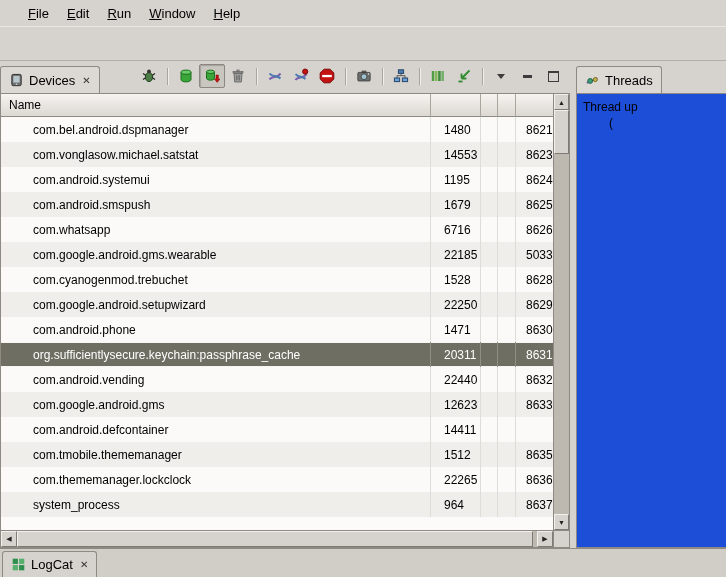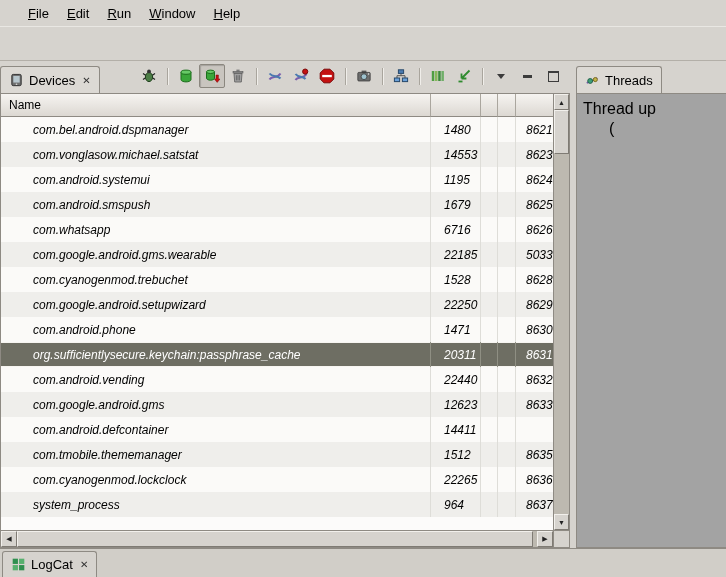--- a/index.html
+++ b/index.html
@@ -37,21 +37,21 @@
   
   .panel-body { flex:1; min-height:0; border:1px solid #8e8a83; border-top:1px solid #8e8a83;
                 display:grid; grid-template-columns:1fr 16px; grid-template-rows:1fr 17px; background:#ef4444; }
   .table-col { display:flex; flex-direction:column; overflow:hidden; }
   .thead, .prow { display:grid; grid-template-columns:430px 50px 17px 18px 1fr; }
   .thead { height:23px; flex:none; }
   .th { background:linear-gradient(#f6f4f1,#dcd8d2); border-right:1px solid #aaa69e;
         border-bottom:1px solid #8e8a83; font-size:12px; display:flex; align-items:center; padding-left:8px;
         box-sizing:border-box; }
   .th.last { border-right:none; }
-  .tbody { flex:1; overflow:hidden; background:#fcfbfa;font-style:italic; }
+  .tbody { flex:1; overflow:hidden; background:#fcfbfa; }
   .prow { height:25px; font-size:12px; background:#fbfaf8; }
   .prow.alt { background:#efeeeb; }
   .cell { display:flex; align-items:center; border-right:1px solid #deddd8; box-sizing:border-box; overflow:hidden; white-space:nowrap; }
   .cell.name { padding-left:32px; }
   .cell.pid  { padding-left:13px; }
   .cell.port { padding-left:10px; border-right:none; }
   .prow.selected { background:#6e6e63; color:#fff;
                    box-shadow:inset 0 1px 0 #f7f5f1, inset 0 -1px 0 #f7f5f1; }
   .prow.selected .cell { border-right-color:#8f8f83; }
   
@@ -66,22 +66,22 @@
   .hbtn { flex:none; width:16px; height:100%; background:#d6d3ce; box-sizing:border-box;
           border:1px solid; border-color:#f2f0ec #7f7b74 #7f7b74 #f2f0ec;
           display:flex; align-items:center; justify-content:center; font-size:7px; color:#222; }
   .hthumb { flex:none; width:516px; background:#d6d3ce; box-sizing:border-box;
             border:1px solid; border-color:#f2f0ec #7f7b74 #7f7b74 #f2f0ec; }
   .htrack { flex:1; }
   .corner { background:#d6d3ce; border-top:1px solid #8e8a83; border-left:1px solid #8e8a83; }
   
   .sash { width:6px; flex:none; }
   .right-panel { flex:1; display:flex; flex-direction:column; overflow:hidden; min-width:0; }
-  .rcontent { flex:1; border:1px solid #8e8a83; border-right:none; background:#a3a3a3;
-              font-size:16px; padding:6px 0 0 6px; white-space:nowrap; }
+  .rcontent { flex:1; border:1px solid #8e8a83; border-right:none; background:#1d4ed8;
+              font-size:12px; padding:6px 0 0 6px; white-space:nowrap; }
   .tline2 { padding-left:26px; padding-top:2px; }
   
   .bottombar { height:28px; flex:none; border-top:1px solid #8e8a83; background:#d1cec8;
                display:flex; align-items:flex-end; padding-left:2px; }
   .btab { height:25px; display:flex; align-items:center; gap:5px; padding:0 8px;
           background:#d6d3ce; border:1px solid #8e8a83; border-bottom:none;
           border-radius:3px 3px 0 0; font-size:13px; }
   svg { display:block; }
 </style>
 </head>
@@ -395,21 +395,21 @@
                   <span>1512</span>
                 </div>
     <div class="cell"></div>
     <div class="cell"></div>
     <div class="cell port">
                   <span>8635</span>
                 </div>
   </div>
               <div class="prow">
     <div class="cell name">
-                  <span>com.cyanogenmod.lockclock</span>
+                  <span>com.thememanager.lockclock</span>
                 </div>
     <div class="cell pid">
                   <span>22265</span>
                 </div>
     <div class="cell"></div>
     <div class="cell"></div>
     <div class="cell port">
                   <span>8636</span>
                 </div>
   </div>

